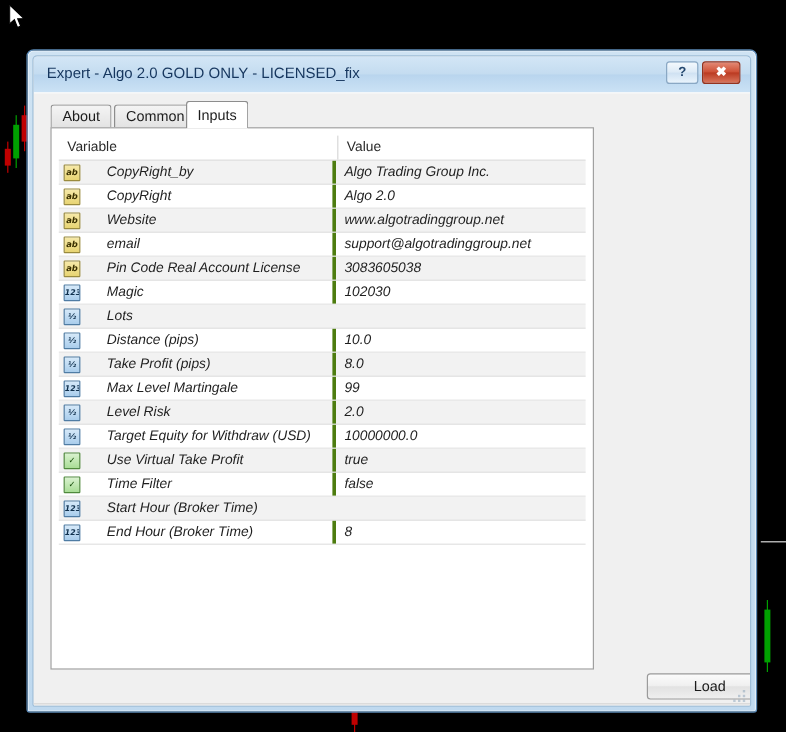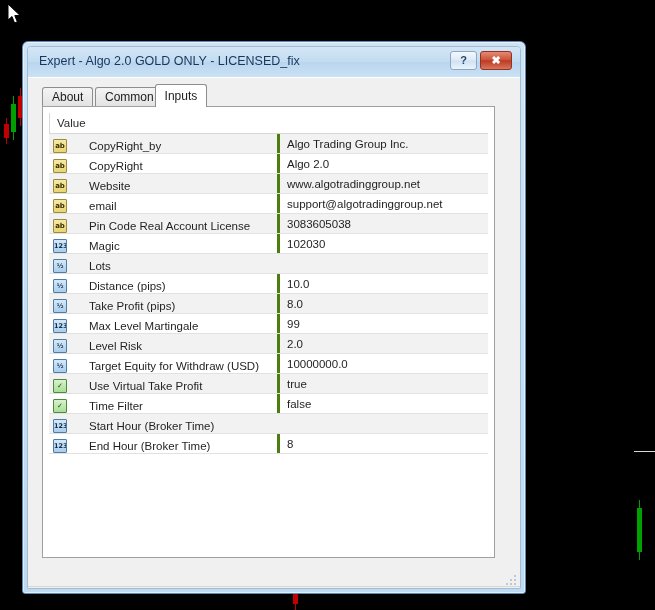--- a/index.html
+++ b/index.html
@@ -17,21 +17,21 @@
   .candle-body { position: absolute; width: 5px; }
   .chart-hline { position: absolute; height: 1px; background: #ffffff; opacity: .85; }
 
   
   #cursor { position: absolute; left: 8px; top: 4px; width: 14px; height: 22px; }
 
   
   #dialog {
     position: absolute;
     left: 22px; top: 41px;
-    width: 504px; height: 553px;
+    width: 609px; height: 553px;
     border: 1px solid #5b89b5;
     border-radius: 6px 6px 3px 3px;
     background: linear-gradient(to bottom,#cfe3f3 0%, #bfd9ef 100%);
     padding: 4px;
     box-shadow: 0 0 0 1px rgba(255,255,255,.55) inset;
   }
   #dialog-inner {
     position: relative;
     width: 100%; height: 100%;
     border: 1px solid #9dbdd8;
@@ -116,21 +116,22 @@
     display: flex; height: 21px;
     border-bottom: 1px solid #d8d8d8;
     background: #ffffff;
   }
   .grid-head .cell {
     font-size: 11.5px; color: #2a2a2a; padding: 4px 0 0 7px;
   }
   .row {
     display: flex; height: 20px;
     border-bottom: 1px solid #e2e2e2;
-    align-items: flex-end;
+    align-items: center;
+    font-style: italic;
   }
   .row.alt { background: #f2f2f2; }
   .col-var { width: 228px; flex: none; display: flex; align-items: center; padding-left: 4px; }
   .col-val { flex: 1; padding-left: 7px; border-left: 3px solid #4d7c0f; height: 100%;
              display: flex; align-items: center; }
   .head-var { width: 232px; flex: none; }
   .head-val { flex: 1; border-left: 1px solid #d8d8d8; }
   .var-label, .val-label { font-size: 11.5px; color: #1f1f1f; white-space: nowrap; }
   .var-label { padding-left: 22px; }
 
@@ -216,20 +217,21 @@
 
       <div id="tabstrip">
           <div class="tab" style="left: 0px;">About</div>
           <div class="tab" style="left: 53px;">Common</div>
           <div class="tab active" style="left: 112.6px;">Inputs</div>
         </div>
 
       <div id="panel">
         <div id="grid">
           <div class="grid-head">
+            <div class="cell head-var">Variable</div>
             <div class="cell head-val">Value</div>
           </div>
           <div id="grid-body">
               <div class="row alt">
                 <div class="col-var">
                   <div class="ticon string">ab</div>
                   <span class="var-label">CopyRight_by</span>
                 </div>
                 <div class="col-val">
                   <span class="val-label">Algo Trading Group Inc.</span>

